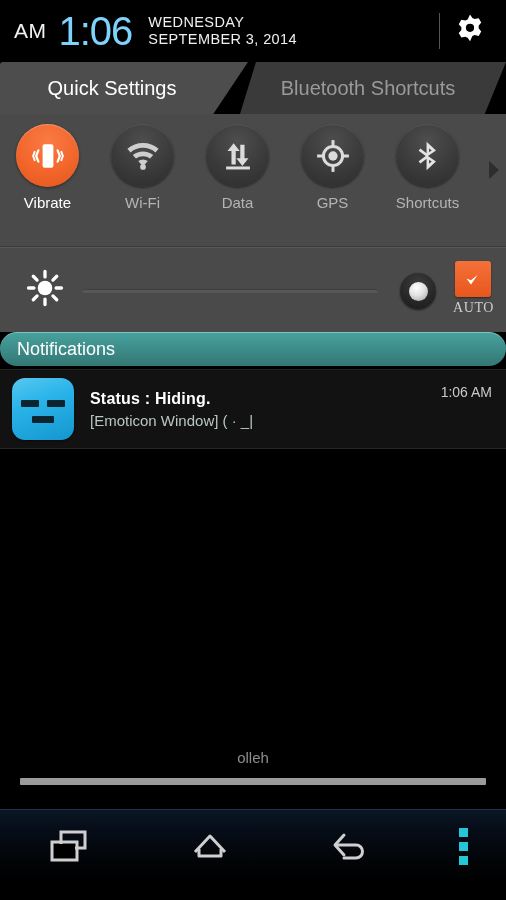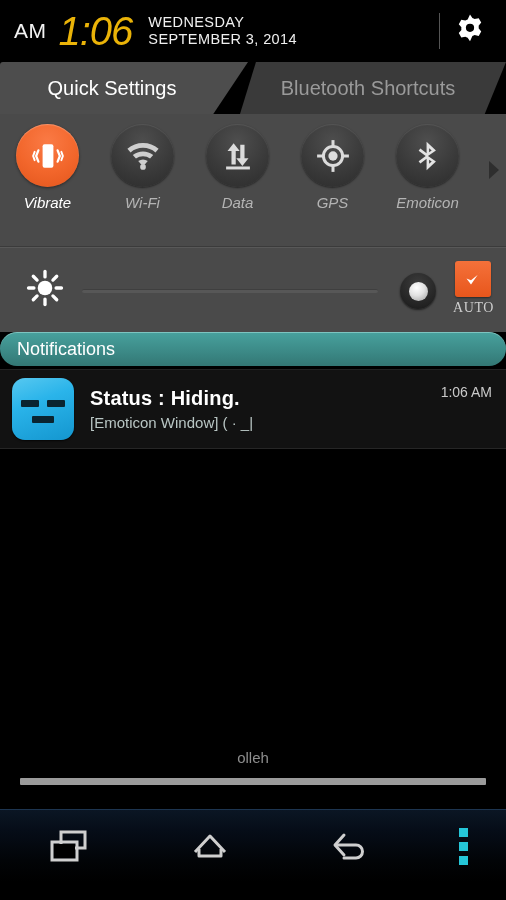--- a/index.html
+++ b/index.html
@@ -2,41 +2,41 @@
 <html><head>
 <meta charset="utf-8">
 <style>
   html,body{margin:0;padding:0;background:#000;}
   body{width:506px;height:900px;overflow:hidden;font-family:"Liberation Sans",sans-serif;-webkit-font-smoothing:antialiased;}
   .screen{position:relative;width:506px;height:704px;background:#000;}
 
   
   .header{position:relative;height:62px;background:#000;display:flex;align-items:center;}
   .ampm{font-size:21px;color:#f2f2f2;margin-left:14px;letter-spacing:.5px;font-weight:400;}
-  .clock{font-size:40px;color:#eab308;margin-left:12px;line-height:40px;font-weight:400;letter-spacing:-1px;font-style:italic;}
+  .clock{font-size:40px;color:#7dd3fc;margin-left:12px;line-height:40px;font-weight:400;letter-spacing:-1px;}
   .datewrap{margin-left:16px;line-height:17px;}
   .dateline{font-size:14.5px;color:#efefef;letter-spacing:.4px;}
   .hdr-sep{position:absolute;right:66px;top:13px;width:1px;height:36px;background:#555;}
   .gear-btn{position:absolute;right:14px;top:9px;width:44px;height:44px;display:flex;align-items:center;justify-content:center;}
 
   
   .tabs{position:relative;height:52px;background:#000;}
   .tab{position:absolute;top:0;height:52px;display:flex;align-items:center;justify-content:center;text-align:center;}
   .tab .lbl{position:relative;z-index:2;font-size:20px;}
   .tab-skew{position:absolute;left:0;top:0;width:100%;height:100%;border-radius:3px 0 0 0;}
   .tab1{left:0;width:248px;}
   .tab1 .tab-skew{background:#4d4d4d;clip-path:polygon(0 0,100% 0,86% 100%,0 100%);}
   .tab1 .lbl{color:#fff;margin-right:24px;}
   .tab2{left:240px;width:266px;}
   .tab2 .tab-skew{background:#3a3a3a;clip-path:polygon(6% 0,100% 0,92% 100%,0 100%);}
   .tab2 .lbl{color:#9a9a9a;margin-right:10px;}
 
   
   .qs-panel{background:#4a4a4a;position:relative;}
-  .tiles{display:flex;height:122px;align-items:flex-start;padding-top:10px;position:relative;font-style:italic;}
+  .tiles{display:flex;height:122px;align-items:flex-start;padding-top:10px;position:relative;}
   .tile{width:95px;display:flex;flex-direction:column;align-items:center;}
   .tile-circ{width:63px;height:63px;border-radius:50%;display:flex;align-items:center;justify-content:center;
      background:radial-gradient(circle at 50% 28%,#4e4e4e 0%,#3a3a3a 55%,#2b2b2b 100%);
      box-shadow:0 1px 1px rgba(255,255,255,.10) inset,0 1px 2px rgba(0,0,0,.5);}
   .tile-circ.on{background:radial-gradient(circle at 50% 28%,#fa7a45 0%,#f2662b 55%,#e2551c 100%);
      box-shadow:0 1px 1px rgba(255,255,255,.25) inset,0 1px 3px rgba(0,0,0,.45);}
   .tile-lbl{margin-top:7px;font-size:15px;color:#b4b4b4;}
   .tile-lbl.on{color:#fff;}
   .scroll-arrow{position:absolute;right:5px;top:44px;}
 
@@ -65,21 +65,21 @@
   
   .notif{position:relative;height:78px;background:#121212;display:flex;align-items:center;
      border-top:1px solid #232323;border-bottom:1px solid #262626;}
   .emoji-icon{width:62px;height:62px;margin-left:12px;border-radius:13px;
      background:linear-gradient(160deg,#57c8f0 0%,#2ab4ea 38%,#1496cf 100%);
      box-shadow:0 1px 2px rgba(0,0,0,.7);position:relative;flex:none;}
   .eye{position:absolute;width:18px;height:7px;background:#0a2430;border-radius:1px;top:22px;}
   .eye.l{left:9px;} .eye.r{right:9px;}
   .mouth{position:absolute;width:22px;height:7px;background:#0a2430;border-radius:1px;bottom:17px;left:20px;}
   .notif-txt{margin-left:16px;flex:1;min-width:0;}
-  .notif-title{font-size:20px;color:#fff;font-weight:bold;letter-spacing:.2px;}
+  .notif-title{font-size:16px;color:#fff;font-weight:bold;letter-spacing:.2px;}
   .notif-sub{margin-top:4px;font-size:15px;color:#b9c6c4;}
   .notif-time{margin-right:14px;font-size:14px;color:#c9c9c9;align-self:flex-start;margin-top:14px;}
 
   
   .body-fill{background:#000;height:294px;}
   .carrier{text-align:center;font-size:15px;color:#8d8d8d;padding-top:6px;}
   .handle-wrap{padding:12px 20px 0 20px;}
   .handle{height:7px;background:#9b9b9b;border-radius:1px;}
   .handle-pad{height:24px;background:#000;}
 
@@ -178,21 +178,21 @@
         <div class="tile-lbl">GPS</div>
       </div>
 
       <div class="tile">
         <div class="tile-circ">
           <svg width="34" height="34" viewBox="0 0 24 24">
             <path d="M11 2 L17.6 8.2 L12 12 L17.6 15.8 L11 22 V14 L6.6 17.3 L5.4 15.7 L10.4 12 L5.4 8.3 L6.6 6.7 L11 10 z
                      M12.8 6.6 L12.8 9.4 L14.6 8.1 z M12.8 14.6 L12.8 17.4 L14.6 15.9 z" fill="#e4e4e4"></path>
           </svg>
         </div>
-        <div class="tile-lbl">Emoticon</div>
+        <div class="tile-lbl">Shortcuts</div>
       </div>
 
       <div class="scroll-arrow">
         <svg width="16" height="24" viewBox="0 0 16 24">
           <path d="M4 3 L14 12 L4 21 z" fill="#2e2e2e"></path>
         </svg>
       </div>
     </div>
 
     <div class="qs-divider"></div>

